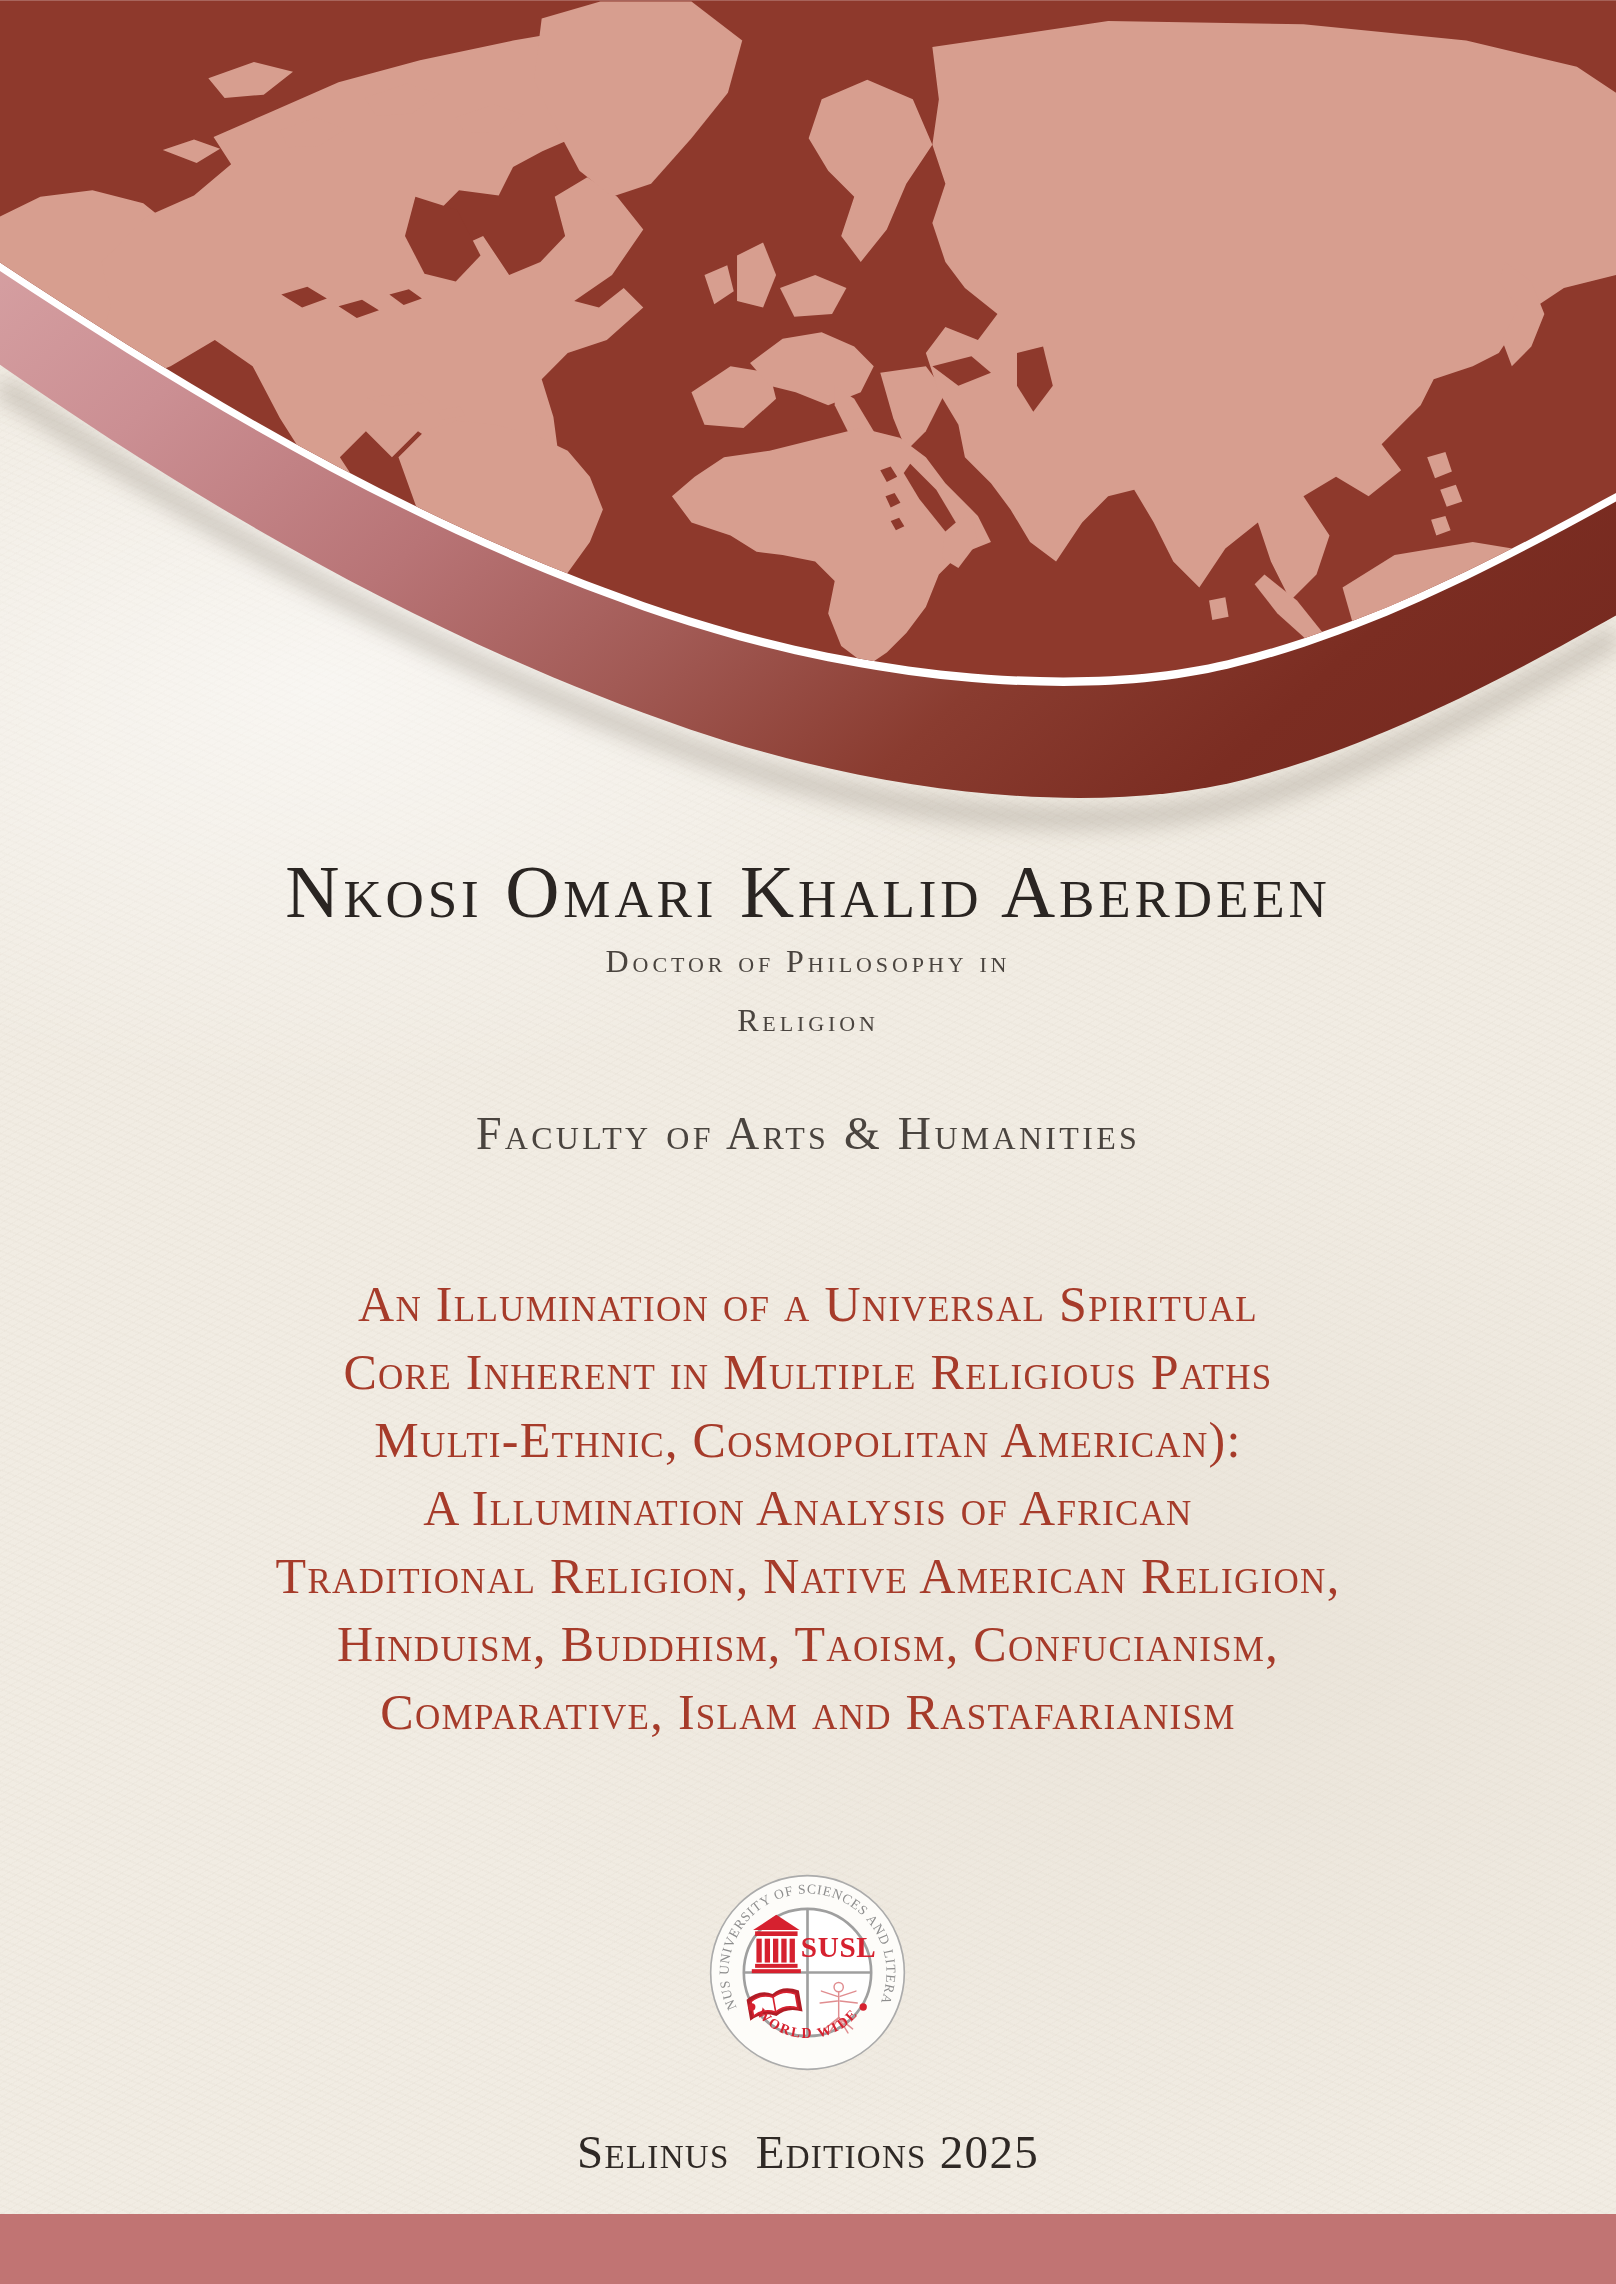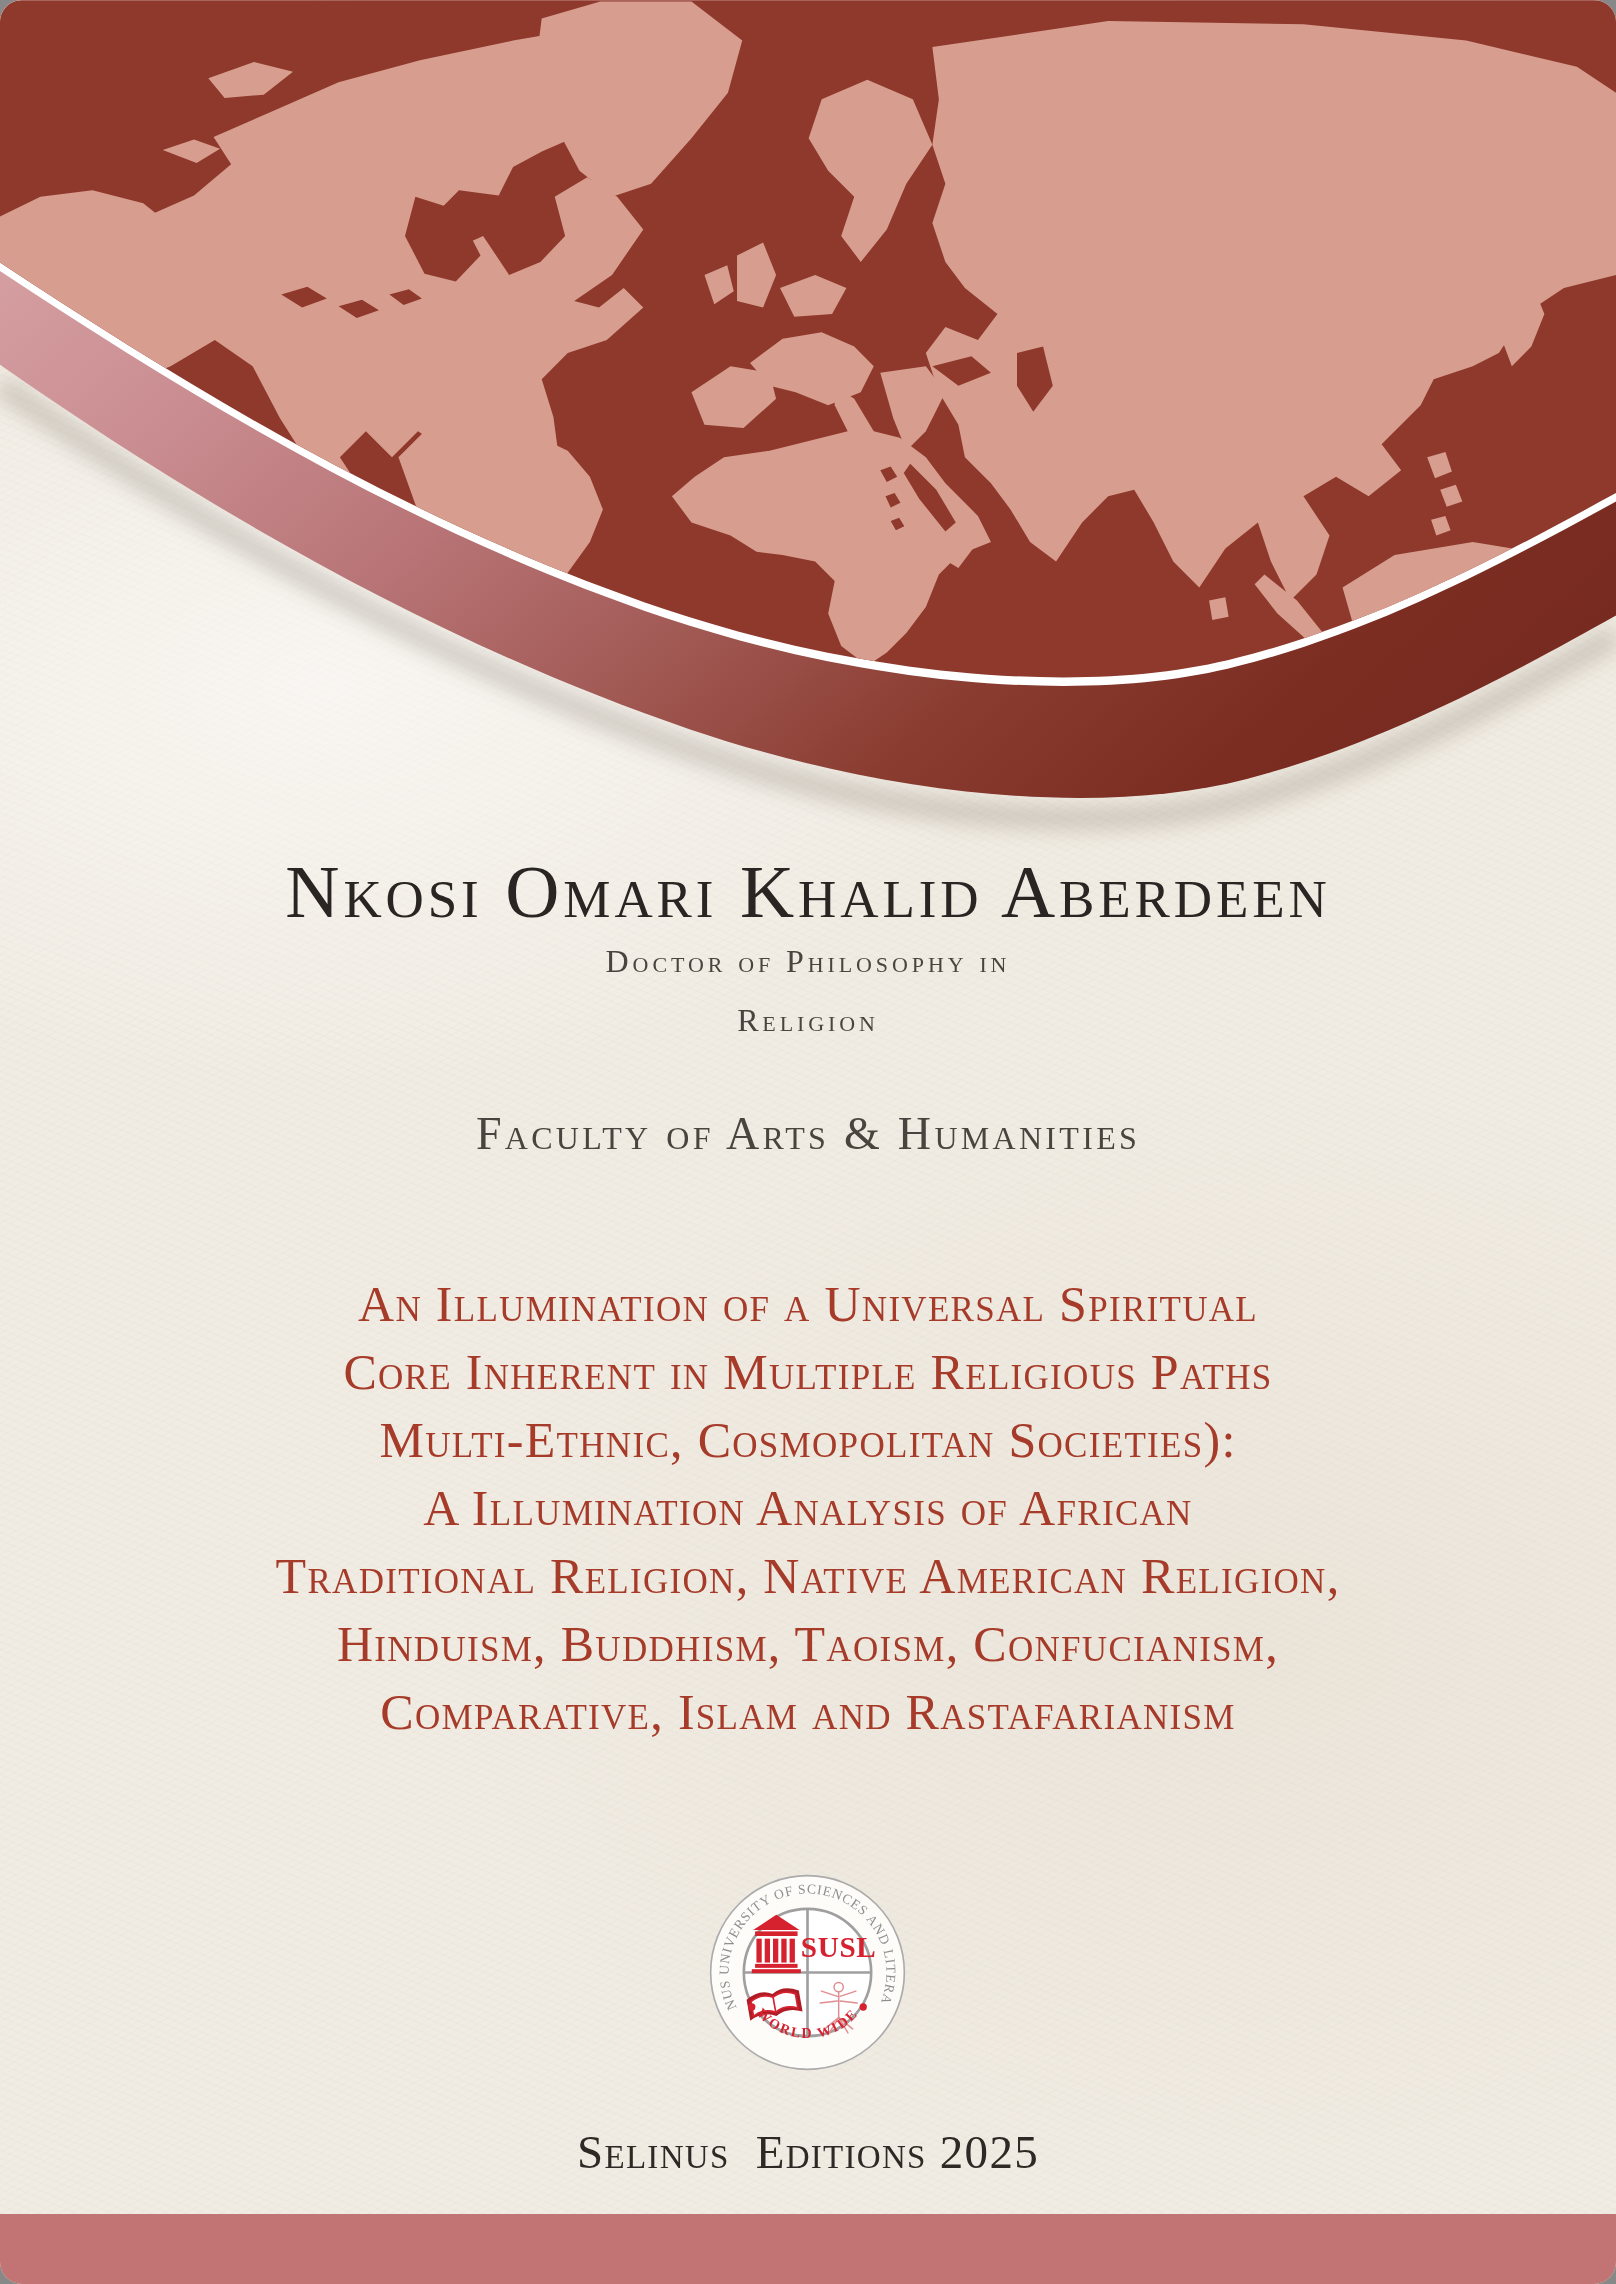--- a/index.html
+++ b/index.html
@@ -8,21 +8,20 @@
     width:1616px;height:2284px;
     margin:0 auto;
     overflow:hidden;
     background-color:#f1ece3;
     background-image:
       radial-gradient(ellipse 1107px 651px at 20% 30%, rgba(255,255,255,.55), rgba(255,255,255,0) 62%),
       radial-gradient(ellipse 1237px 846px at 78% 72%, rgba(224,216,203,.38), rgba(224,216,203,0) 66%),
       repeating-linear-gradient(23deg, rgba(208,198,183,.08) 0 2px, rgba(255,255,255,0) 2px 7.2px),
       repeating-linear-gradient(-31deg, rgba(203,193,178,.07) 0 1.3px, rgba(255,255,255,0) 1.3px 5.9px);
     font-family:"Liberation Serif","DejaVu Serif",serif;
-    border-radius:22px;
   }
   .hero{position:absolute;top:0;left:0;display:block;}
   .textblock{
     position:absolute;left:0;width:1616px;text-align:center;
     font-variant:small-caps;
   }
   .author{
     top:848px;font-size:75px;line-height:1.18;
     letter-spacing:3.9px;color:#2a2522;font-weight:500;
   }
@@ -139,21 +138,21 @@
   <div class="textblock degree">
     <div>Doctor of Philosophy in</div>
     <div>Religion</div>
   </div>
 
   <div class="textblock faculty">Faculty of Arts &amp; Humanities</div>
 
   <div class="textblock thesis">
     <div>An Illumination of a Universal Spiritual</div>
     <div>Core Inherent in Multiple Religious Paths</div>
-    <div>Multi-Ethnic, Cosmopolitan Societies):</div>
+    <div>Multi-Ethnic, Cosmopolitan American):</div>
     <div>A Illumination Analysis of African</div>
     <div>Traditional Religion, Native American Religion,</div>
     <div>Hinduism, Buddhism, Taoism, Confucianism,</div>
     <div>Comparative, Islam and Rastafarianism</div>
   </div>
 
   <svg class="seal" width="199" height="199" viewBox="0 0 300 300">
     <circle cx="150" cy="150" r="146" fill="#fdfcf9" stroke="#ababab" stroke-width="2.5"></circle>
     <defs>
       <path id="ringArc" d="M40.5,196.5 A119,119 0 1 1 259.5,196.5" fill="none"></path>

